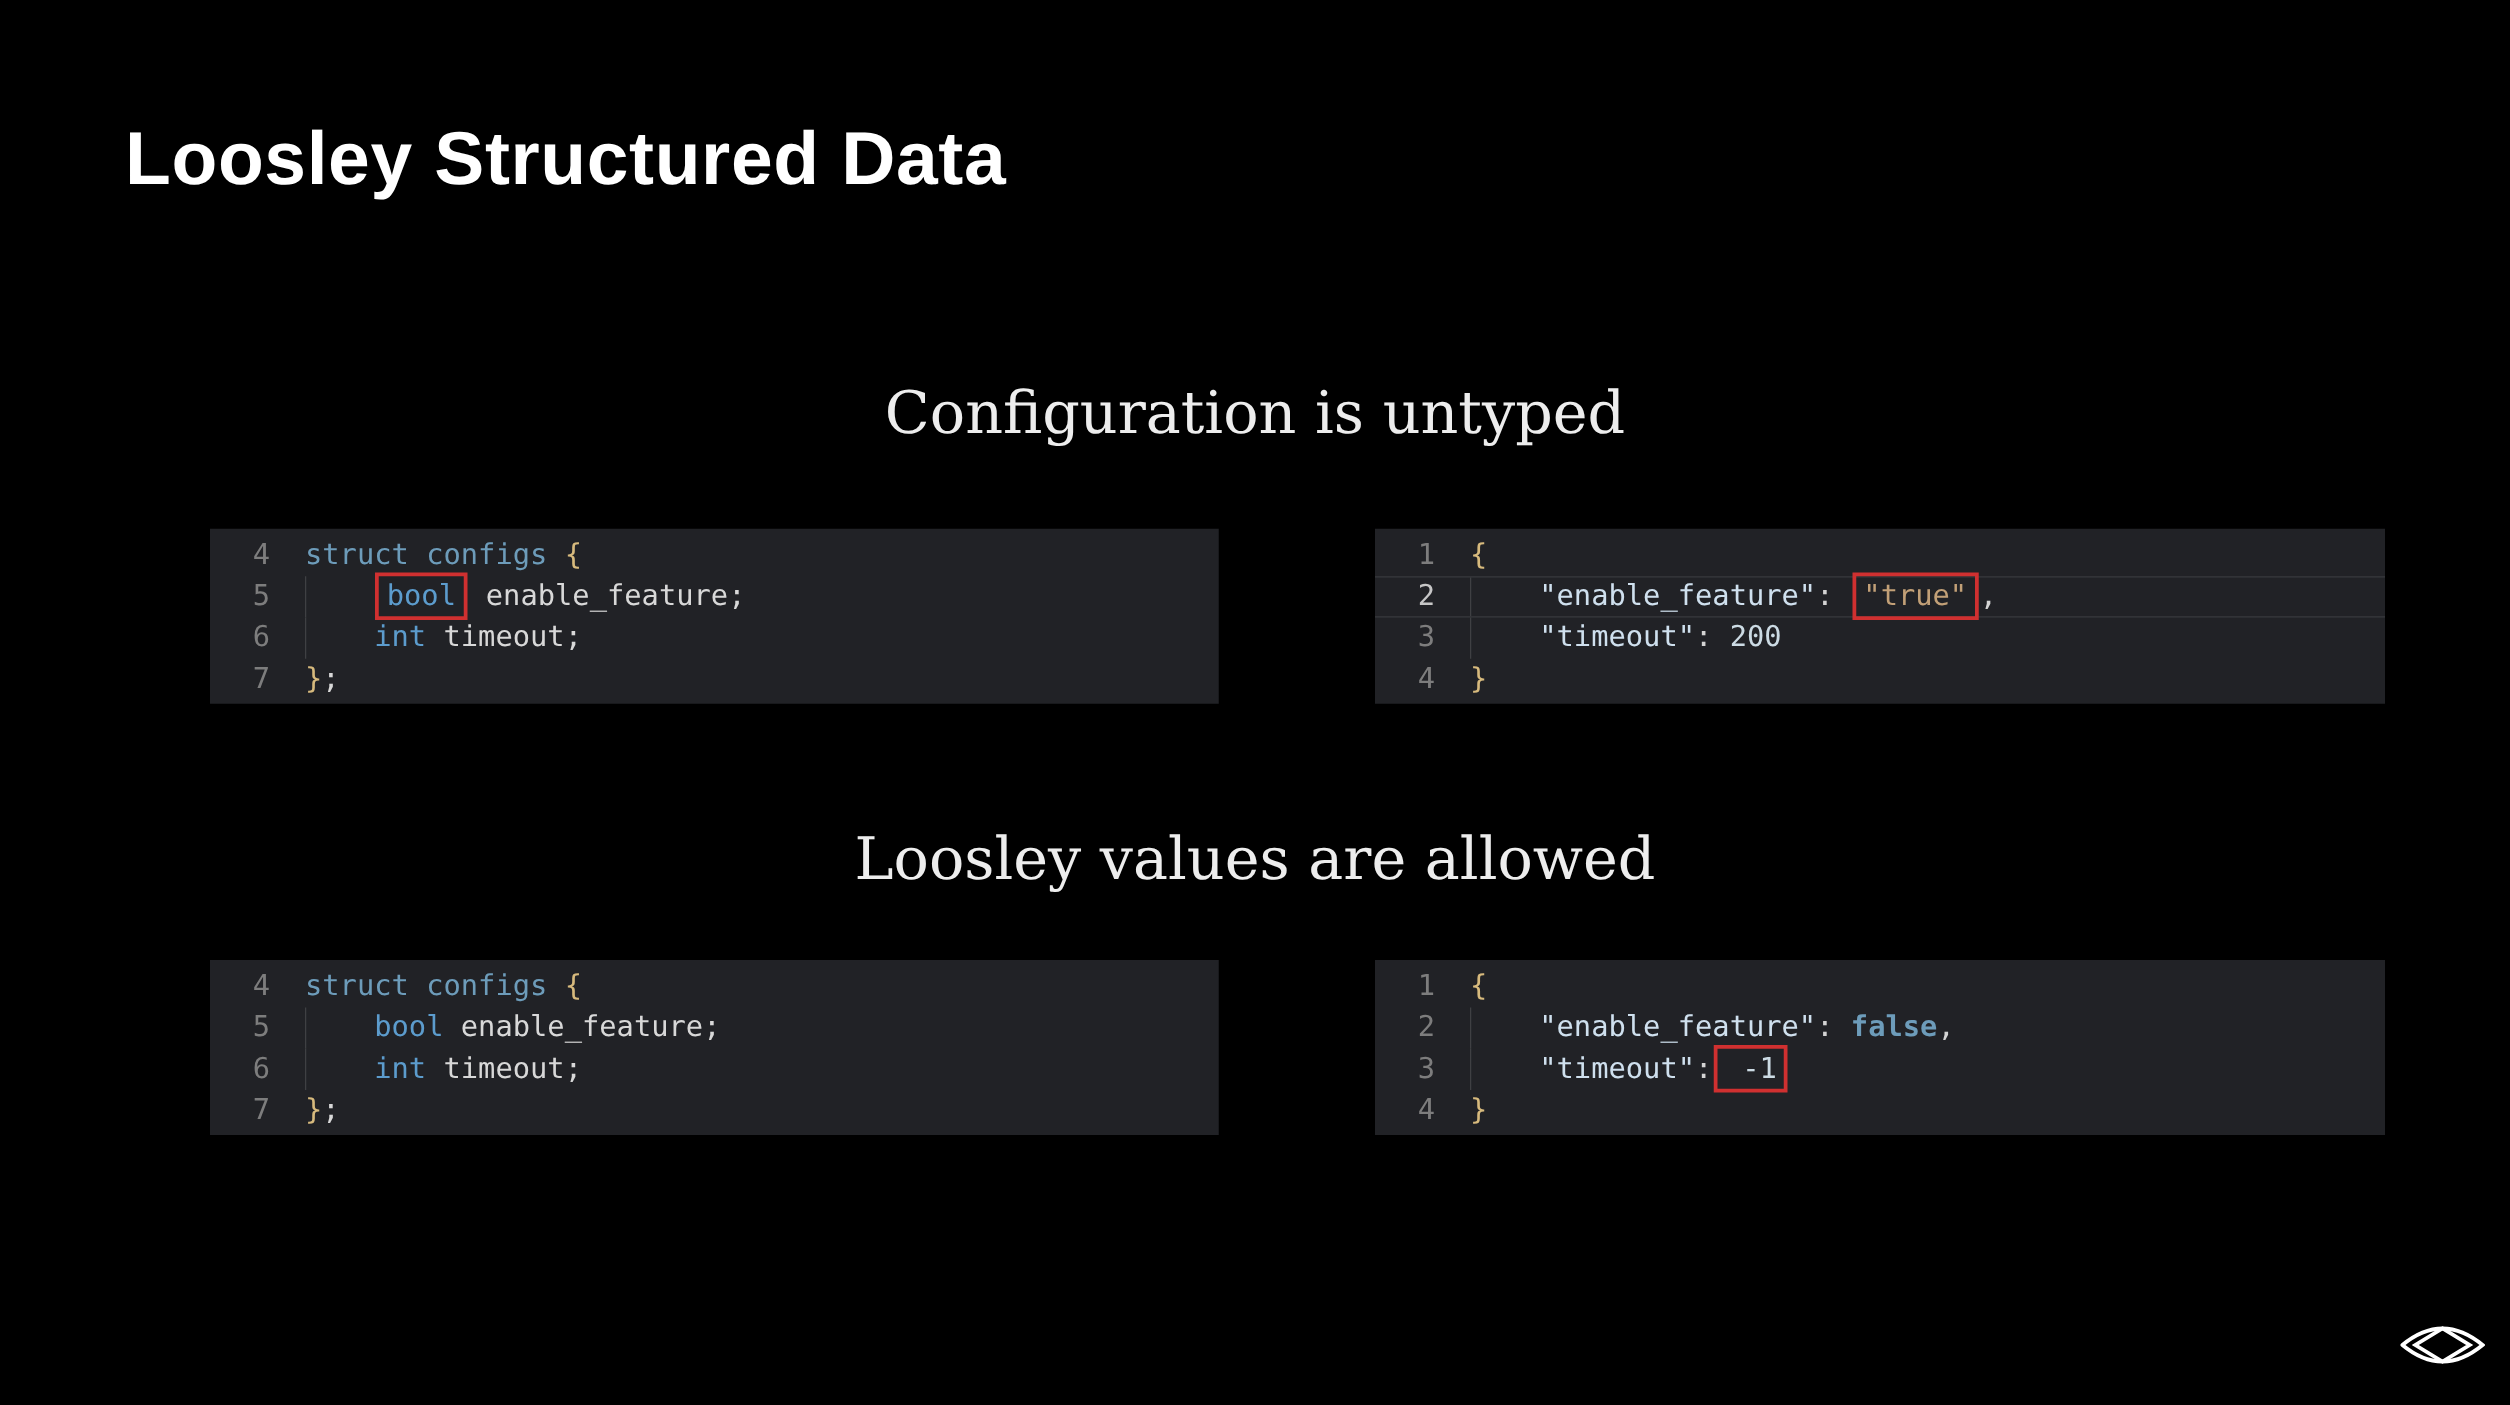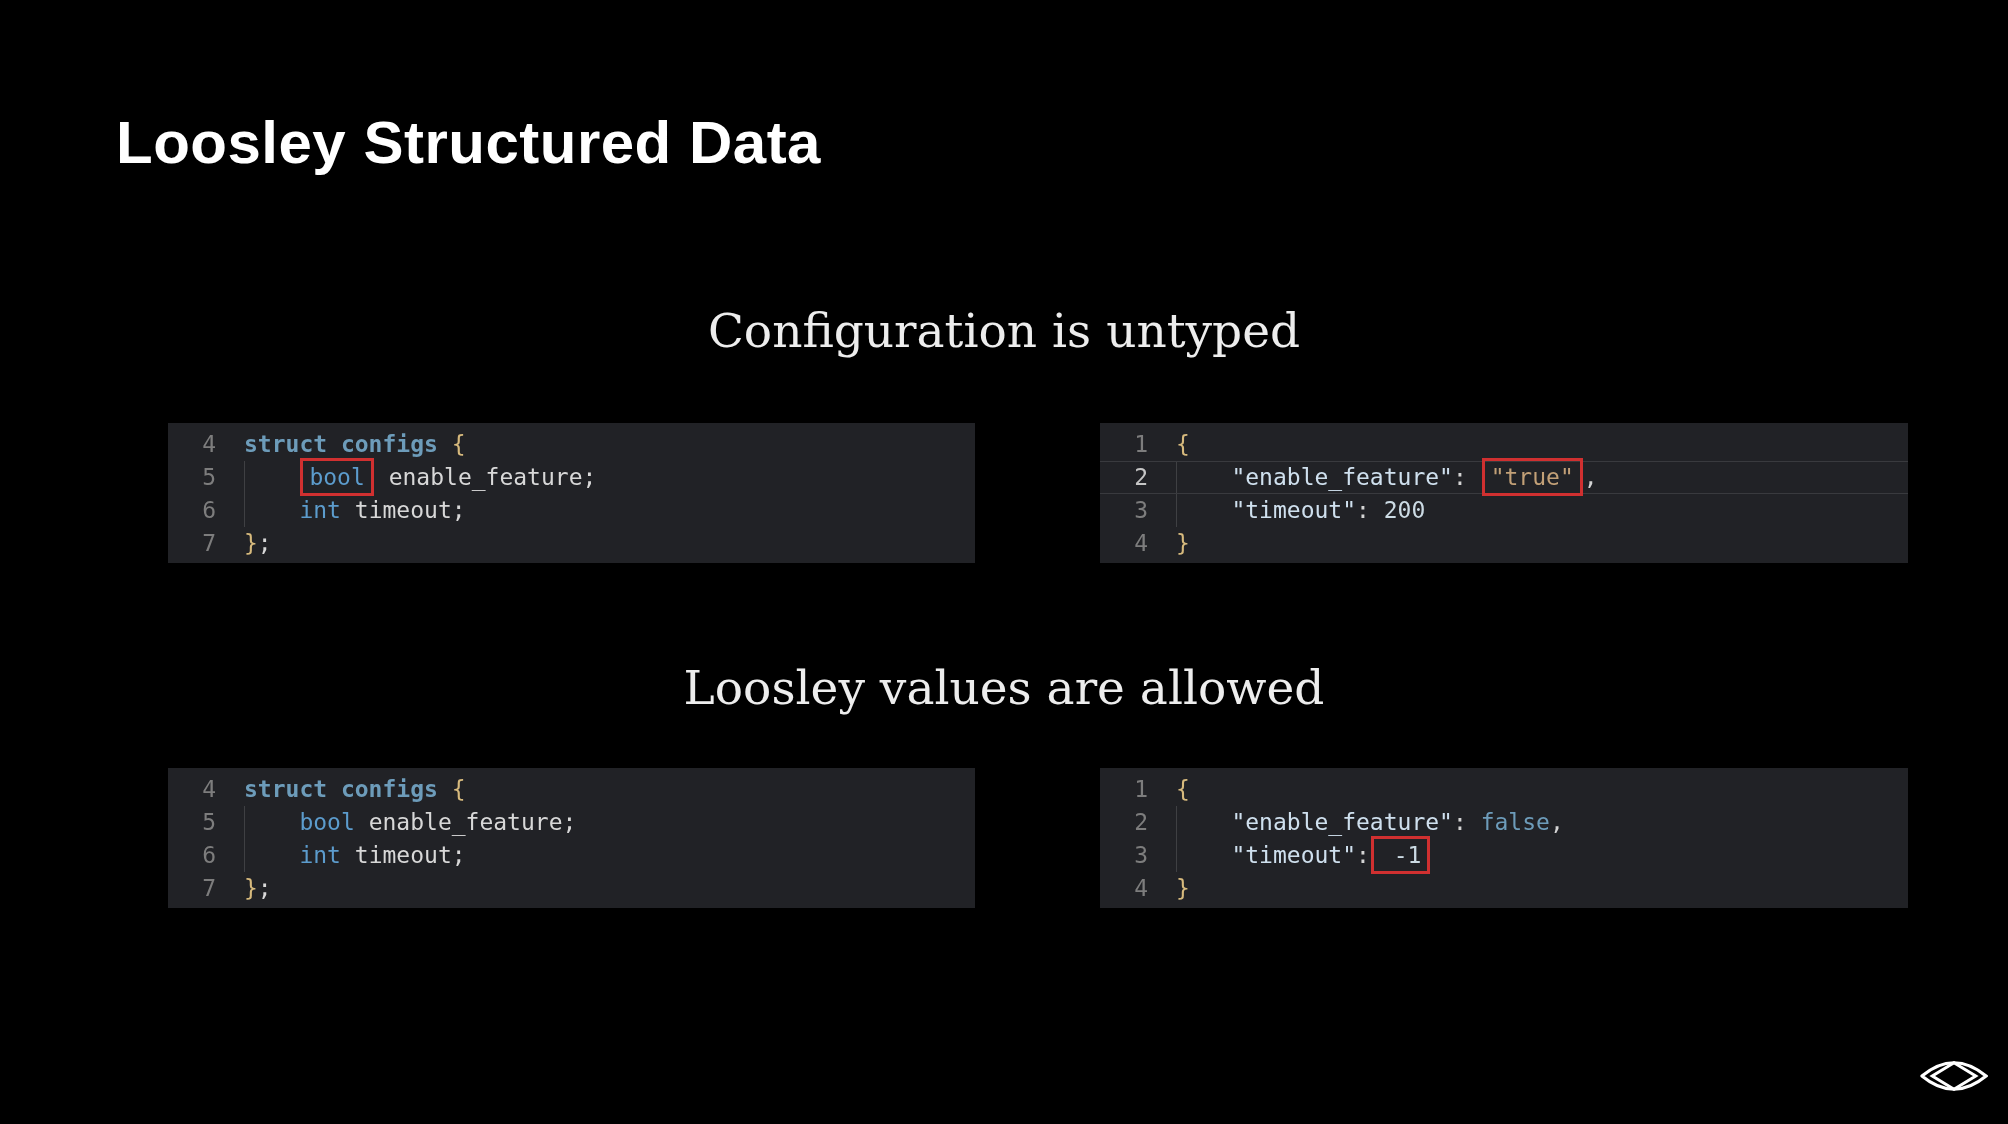--- a/index.html
+++ b/index.html
@@ -2,21 +2,21 @@
 <html style="--page-bg: #000000; --title: #ffffff; --heading: #ededed; --code-bg: #212226; --line-num: #7d7d7d; --line-num-active: #c6c6c6; --type: #6d9cba; --kw: #5c9ccd; --id: #d8d8d8; --brace: #d7ba7d; --key: #cfe0ee; --punct: #d4d4d4; --str: #c2a077; --num: #ccdbe4; --bool: #6d9cba; --plain: #d4d4d4; --hl-border: #d03030; --guide: #3f4043; --active-line-border: #393a3e; --logo: #ffffff;"><head>
 <meta charset="utf-8">
 <style>
   html,body{margin:0;padding:0;}
   body{
     width:2008px;height:1124px;position:relative;overflow:hidden;
     background:var(--page-bg,#000);
     font-family:"Liberation Sans",sans-serif;
   }
   .slide-title{
-    position:absolute;left:100px;top:92px;margin:16px;
+    position:absolute;left:100px;top:92px;margin:0;
     font-size:60px;font-weight:700;letter-spacing:.5px;
     color:var(--title,#fff);
     font-family:"Liberation Sans",sans-serif;
   }
   .section-heading{
     position:absolute;left:0;width:100%;margin:0;text-align:center;
     font-family:"DejaVu Serif","Liberation Serif",serif;
     font-weight:400;font-size:47px;color:var(--heading,#ededed);
   }
   .heading-1{top:303px;}
@@ -40,29 +40,29 @@
     content:"";position:absolute;left:28px;top:0;bottom:0;width:1px;
     background:var(--guide,#3f4043);
   }
   .line.active{
     line-height:31px;
     border-top:1px solid var(--active-line-border,#393a3e);
     border-bottom:1px solid var(--active-line-border,#393a3e);
   }
   .line.active .ln{color:var(--line-num-active,#c6c6c6);}
 
-  .tok-type{color:var(--type,#6d9cba);font-weight:bold;}
+  .tok-type{color:var(--type,#6d9cba);}
   .tok-kw{color:var(--kw,#5c9ccd);}
   .tok-id{color:var(--id,#d8d8d8);}
   .tok-brace{color:var(--brace,#d7ba7d);}
   .tok-key{color:var(--key,#cfe0ee);}
   .tok-punct{color:var(--punct,#d4d4d4);}
   .tok-str{color:var(--str,#c2a077);}
   .tok-num{color:var(--num,#ccdbe4);}
-  .tok-bool{color:var(--bool,#6d9cba);}
+  .tok-bool{color:var(--bool,#6d9cba);font-weight:bold;}
   .tok-plain{color:var(--plain,#d4d4d4);}
 
   .hlbox{
     border:3px solid var(--hl-border,#d03030);
     padding:3px 6px;margin:0 1px;
   }
 
   .brand-logo{
     position:absolute;right:20px;bottom:18px;width:68px;height:60px;
   }

